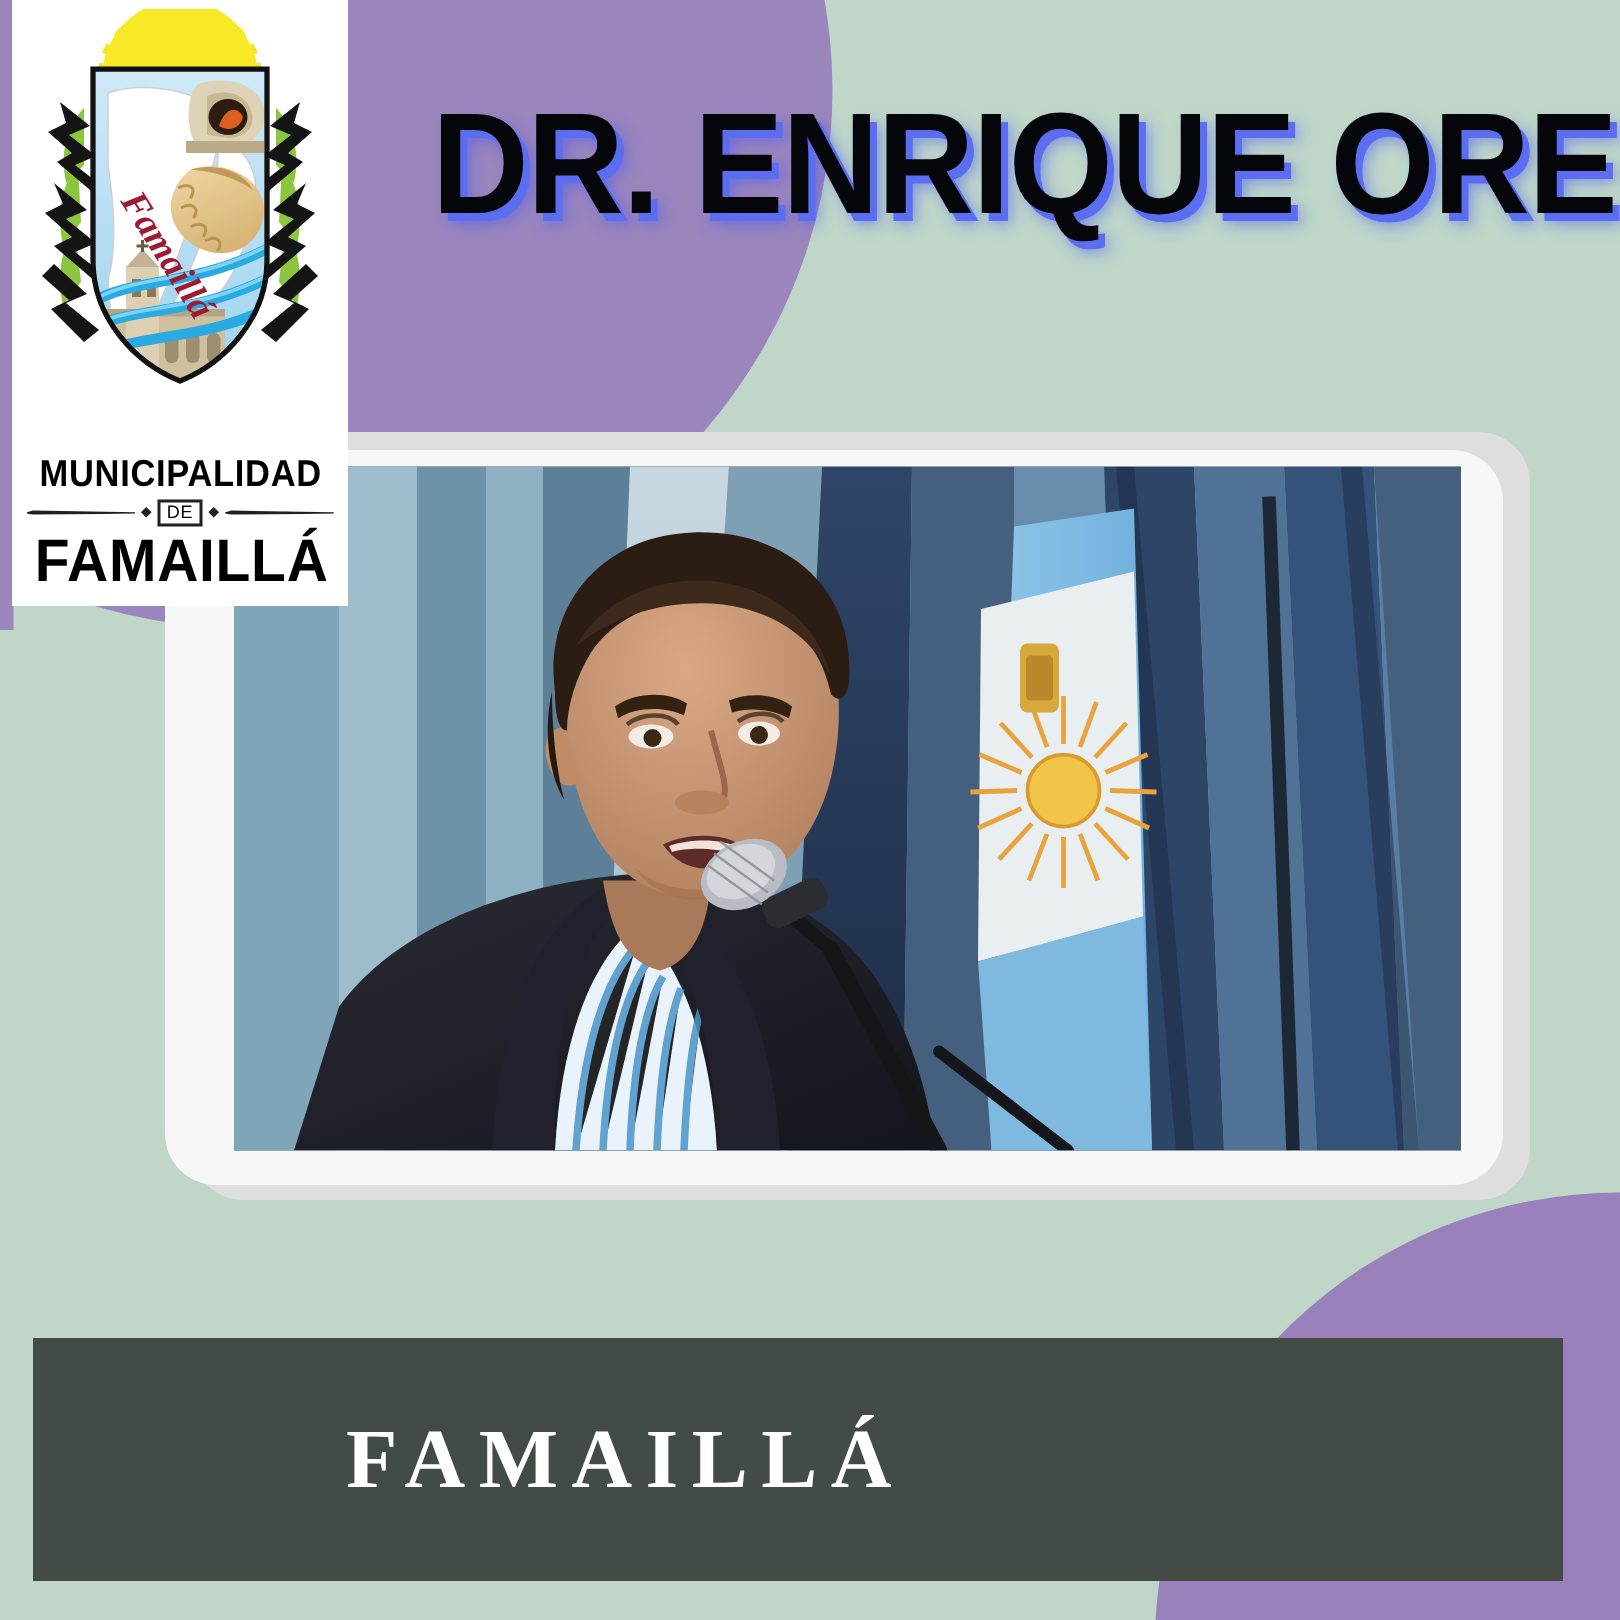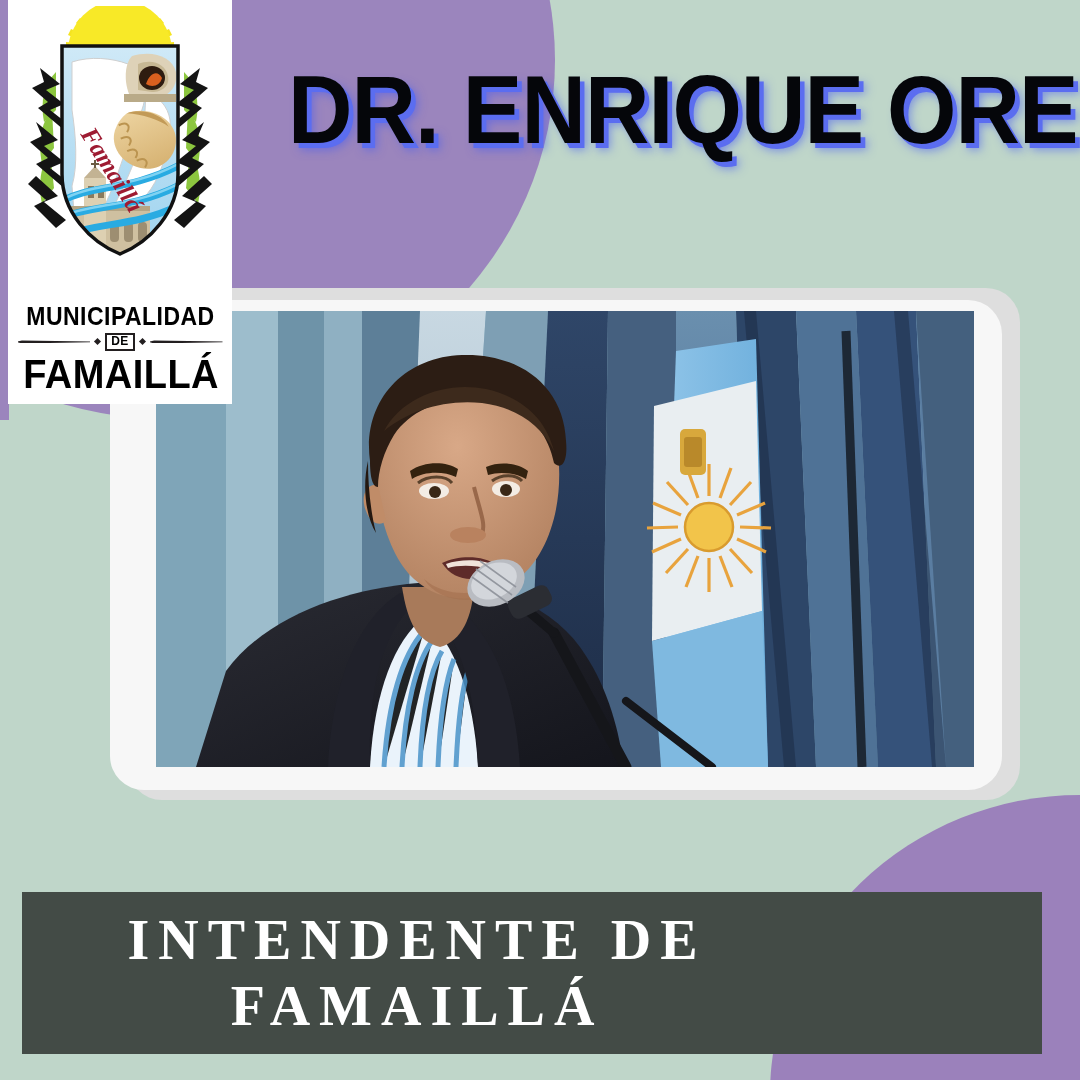--- a/index.html
+++ b/index.html
@@ -58,21 +58,21 @@
     display:flex;align-items:center;justify-content:center;
     gap:5px;margin:4px 0 3px 0;
   }
   .de-rule{
     flex:1;height:3px;background:#231f20;
     clip-path:polygon(0 40%,6% 0,100% 36%,100% 64%,6% 100%,0 60%);
   }
   .de-dot{width:5px;height:5px;background:#231f20;transform:rotate(45deg);}
   #de-box{
     border:2px solid #231f20;padding:0px 4px;
-    font-size:12px;font-weight:bold;line-height:1.15;
+    font-size:12px;font-weight:normal;line-height:1.15;
     letter-spacing:0.5px;
   }
   #fam-line{
     font-weight:bold;font-size:40px;letter-spacing:0.5px;
     line-height:1;transform:scaleX(0.95);
   }
 
   
   #headline{
     position:absolute;left:288px;top:62px;
@@ -430,17 +430,16 @@
         <span class="de-dot"></span>
         <span id="de-box">DE</span>
         <span class="de-dot"></span>
         <span class="de-rule"></span>
       </div>
       <div id="fam-line">FAMAILLÁ</div>
     </div>
   </div>
 
   <div id="banner-text">
-    <div class="banner-row">INTENDENTE DE</div>
     <div class="banner-row">FAMAILLÁ</div>
   </div>
 
 </div>
 
 </body></html>

